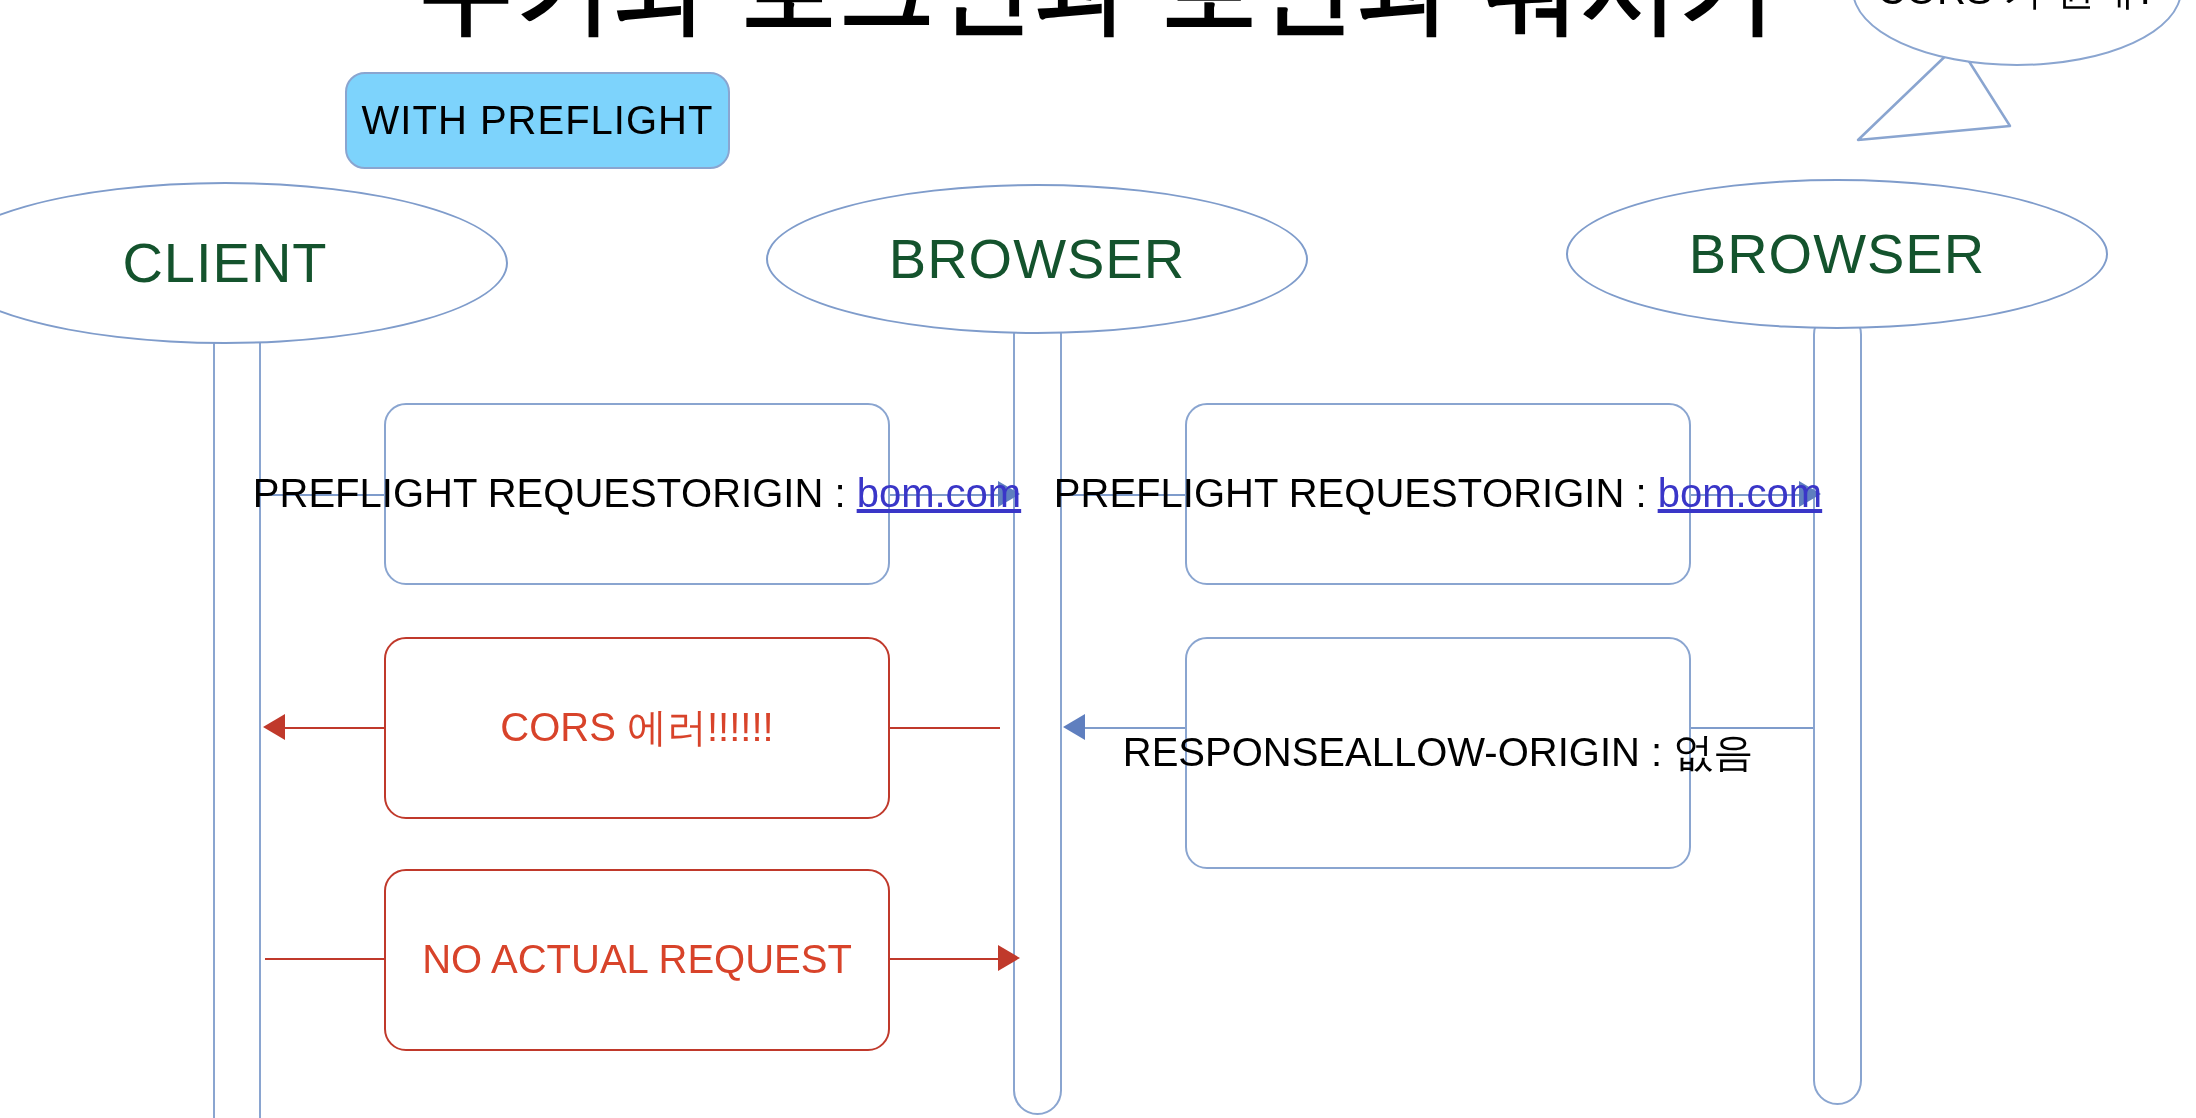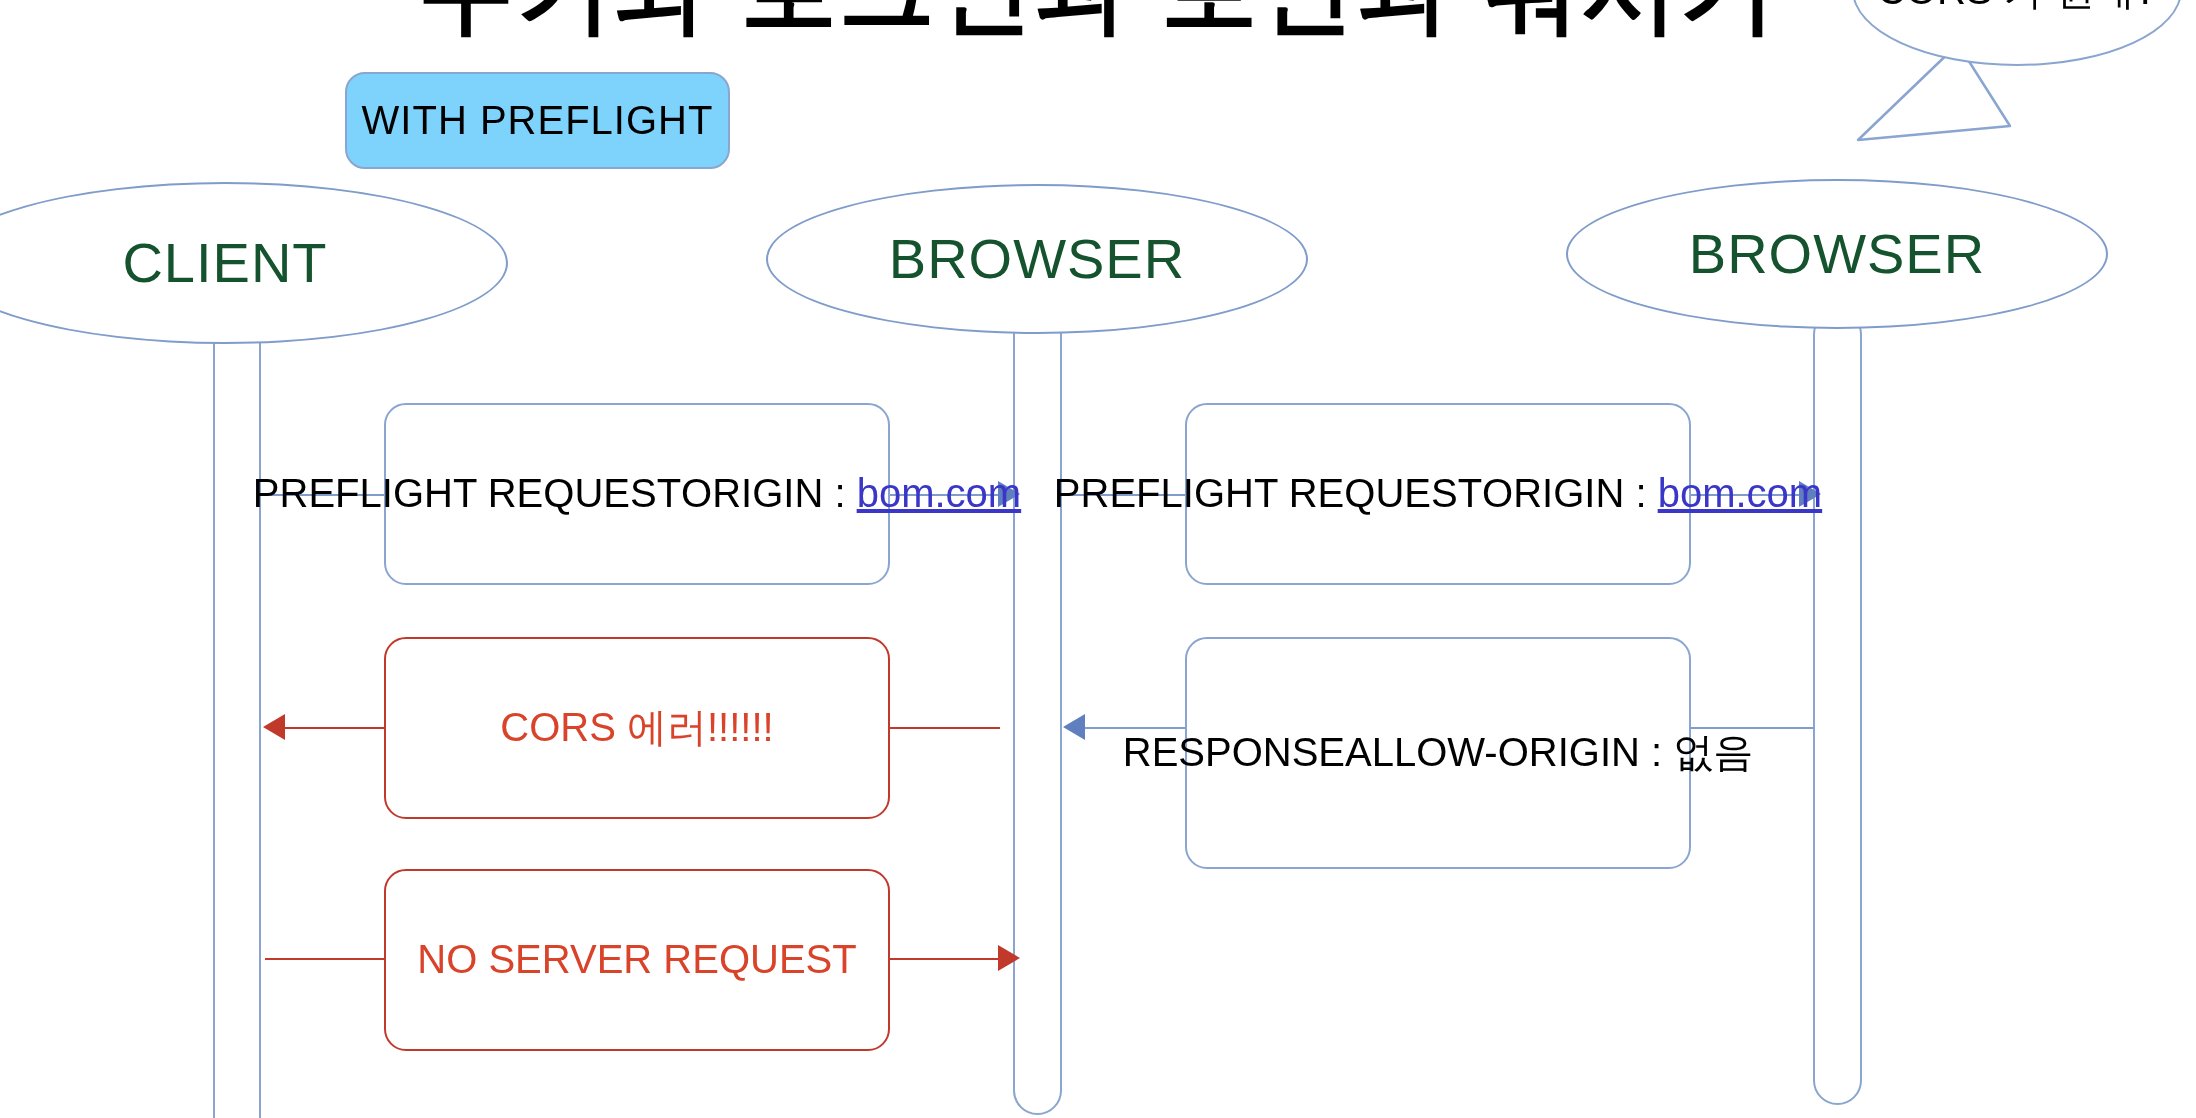--- a/index.html
+++ b/index.html
@@ -239,18 +239,18 @@
 
   <div class="conn red" style="left:890px; top:727px; width:110px;"></div>
   <div class="msgbox red" style="left:384px; top:637px; width:506px; height:182px;">
     <div class="line">CORS 에러!!!!!!</div>
   </div>
   <div class="conn red" style="left:285px; top:727px; width:99px;"></div>
   <div class="arrow left" style="left:263px; top:714px;"></div>
 
   <div class="conn red" style="left:265px; top:958px; width:119px;"></div>
   <div class="msgbox red" style="left:384px; top:869px; width:506px; height:182px;">
-    <div class="line">NO SERVER REQUEST</div>
+    <div class="line">NO ACTUAL REQUEST</div>
   </div>
   <div class="conn red" style="left:890px; top:958px; width:110px;"></div>
   <div class="arrow right red" style="left:998px; top:945px;"></div>
 
 </div>
 
 </body></html>

